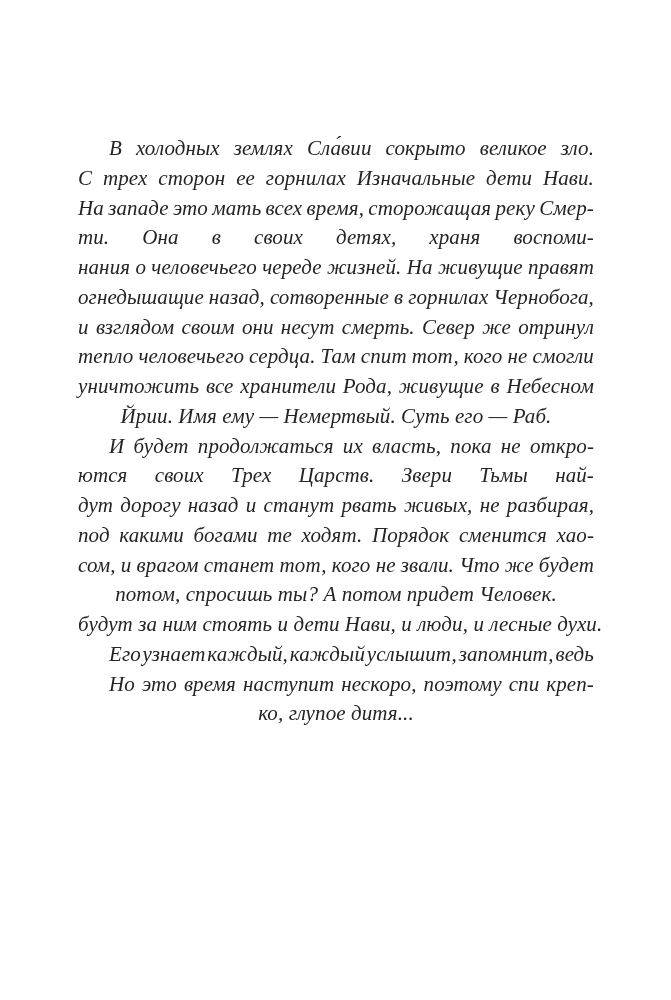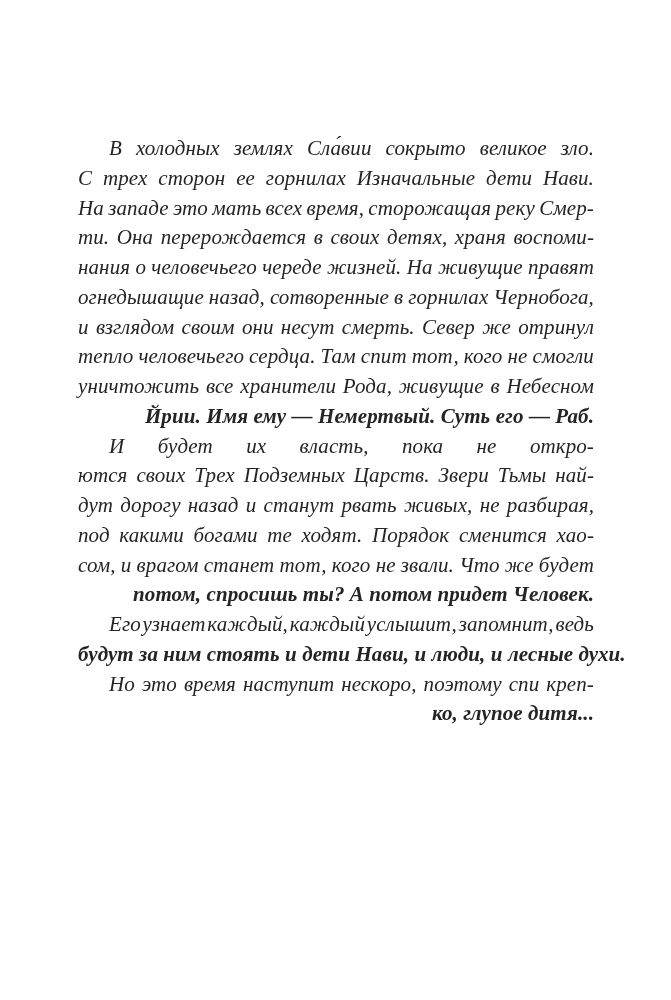--- a/index.html
+++ b/index.html
@@ -42,23 +42,22 @@
     overflow: visible;
   }
   .line span { white-space: nowrap; }
   
   .line.indent {
     padding-left: 31px;
   }
   
   .line.endline {
     display: block;
-    text-align: right;
+    text-align: center;
     white-space: nowrap;
-    font-weight: bold;
   }
 </style>
 </head>
 <body>
 
 <div class="page">
   <div class="text-block">
 
     <div class="para">
       <div class="line indent">
@@ -87,21 +86,20 @@
           <span>мать</span>
           <span>всех</span>
           <span>время,</span>
           <span>сторожащая</span>
           <span>реку</span>
           <span>Смер-</span>
         </div>
       <div class="line">
           <span>ти.</span>
           <span>Она</span>
-          <span>перерождается</span>
           <span>в</span>
           <span>своих</span>
           <span>детях,</span>
           <span>храня</span>
           <span>воспоми-</span>
         </div>
       <div class="line">
           <span>нания</span>
           <span>о</span>
           <span>человечьего</span>
@@ -150,31 +148,31 @@
           <span>в</span>
           <span>Небесном</span>
         </div>
       <div class="line endline">Йрии. Имя ему — Немертвый. Суть его — Раб.</div>
     </div>
 
     <div class="para">
       <div class="line indent">
           <span>И</span>
           <span>будет</span>
+          <span>продолжаться</span>
           <span>их</span>
           <span>власть,</span>
           <span>пока</span>
           <span>не</span>
           <span>откро-</span>
         </div>
       <div class="line">
           <span>ются</span>
           <span>своих</span>
           <span>Трех</span>
-          <span>Подземных</span>
           <span>Царств.</span>
           <span>Звери</span>
           <span>Тьмы</span>
           <span>най-</span>
         </div>
       <div class="line">
           <span>дут</span>
           <span>дорогу</span>
           <span>назад</span>
           <span>и</span>
@@ -204,30 +202,30 @@
           <span>не</span>
           <span>звали.</span>
           <span>Что</span>
           <span>же</span>
           <span>будет</span>
         </div>
       <div class="line endline">потом, спросишь ты? А потом придет Человек.</div>
     </div>
 
     <div class="para">
+      <div class="line endline">будут за ним стоять и дети Нави, и люди, и лесные духи.</div>
       <div class="line indent">
           <span>Его</span>
           <span>узнает</span>
           <span>каждый,</span>
           <span>каждый</span>
           <span>услышит,</span>
           <span>запомнит,</span>
           <span>ведь</span>
         </div>
-      <div class="line endline">будут за ним стоять и дети Нави, и люди, и лесные духи.</div>
     </div>
 
     <div class="para">
       <div class="line indent">
           <span>Но</span>
           <span>это</span>
           <span>время</span>
           <span>наступит</span>
           <span>нескоро,</span>
           <span>поэтому</span>

